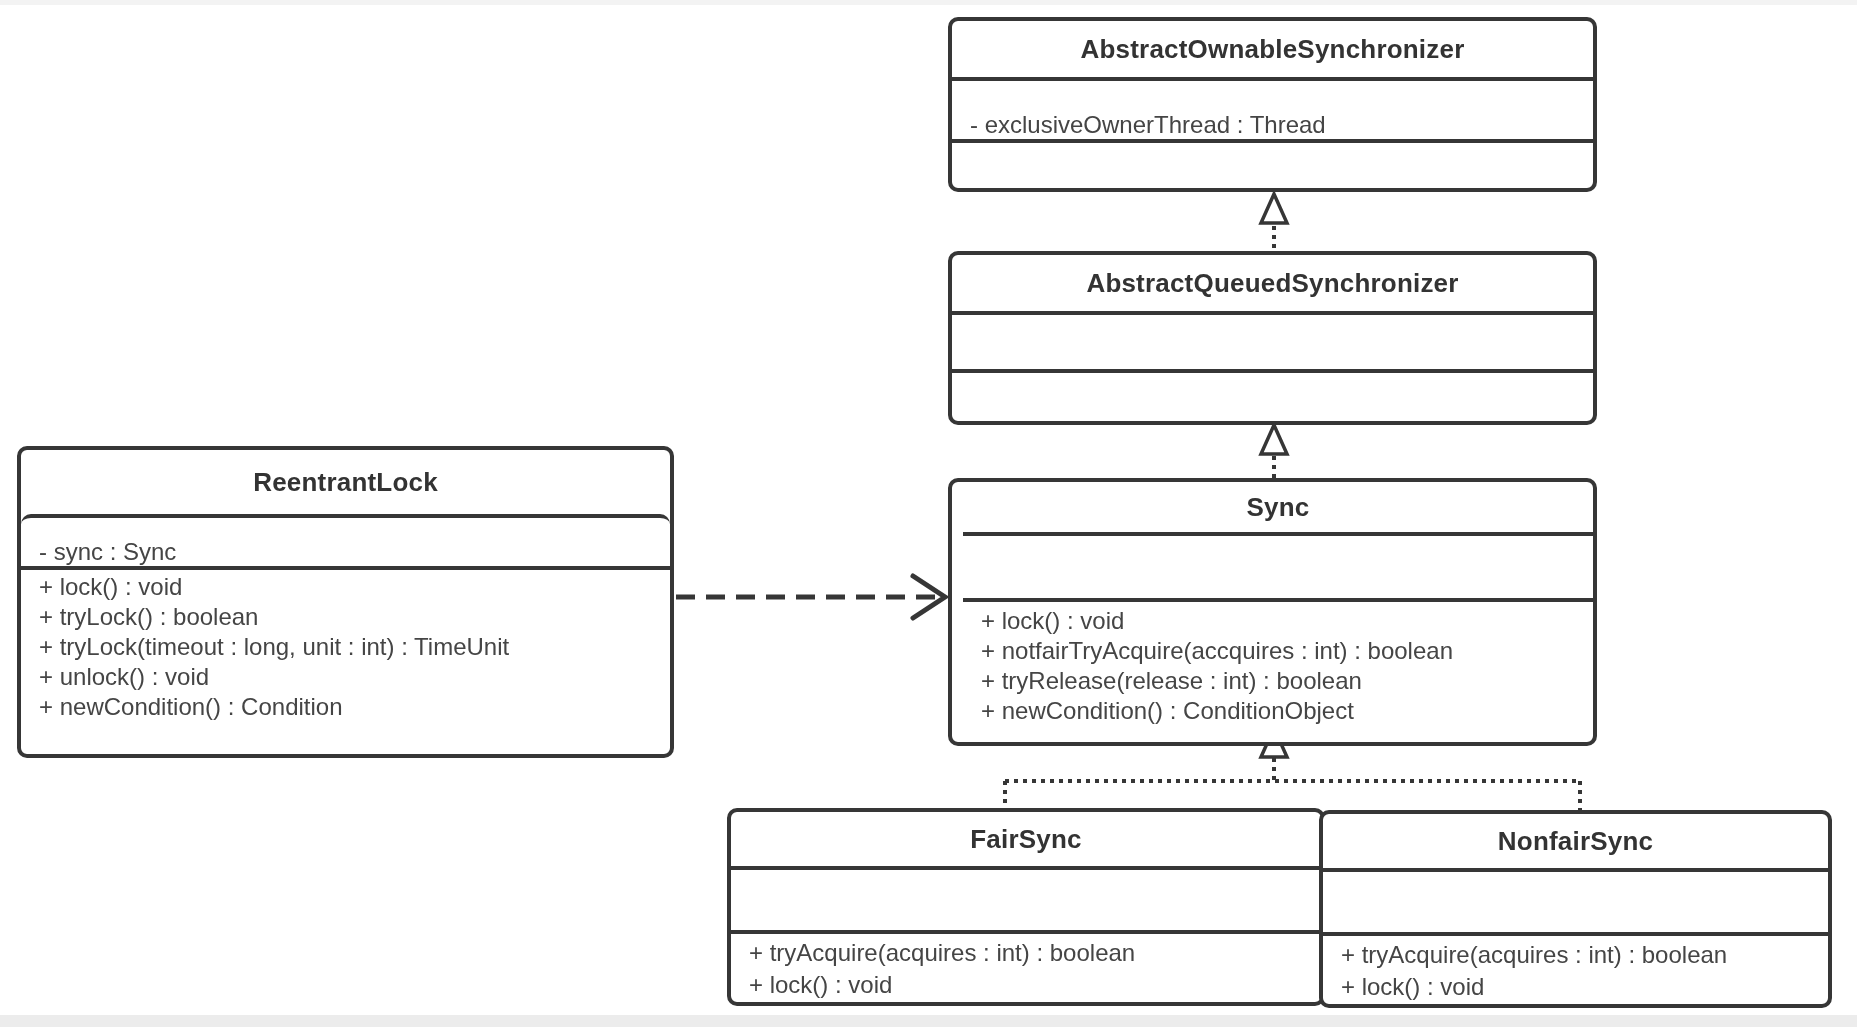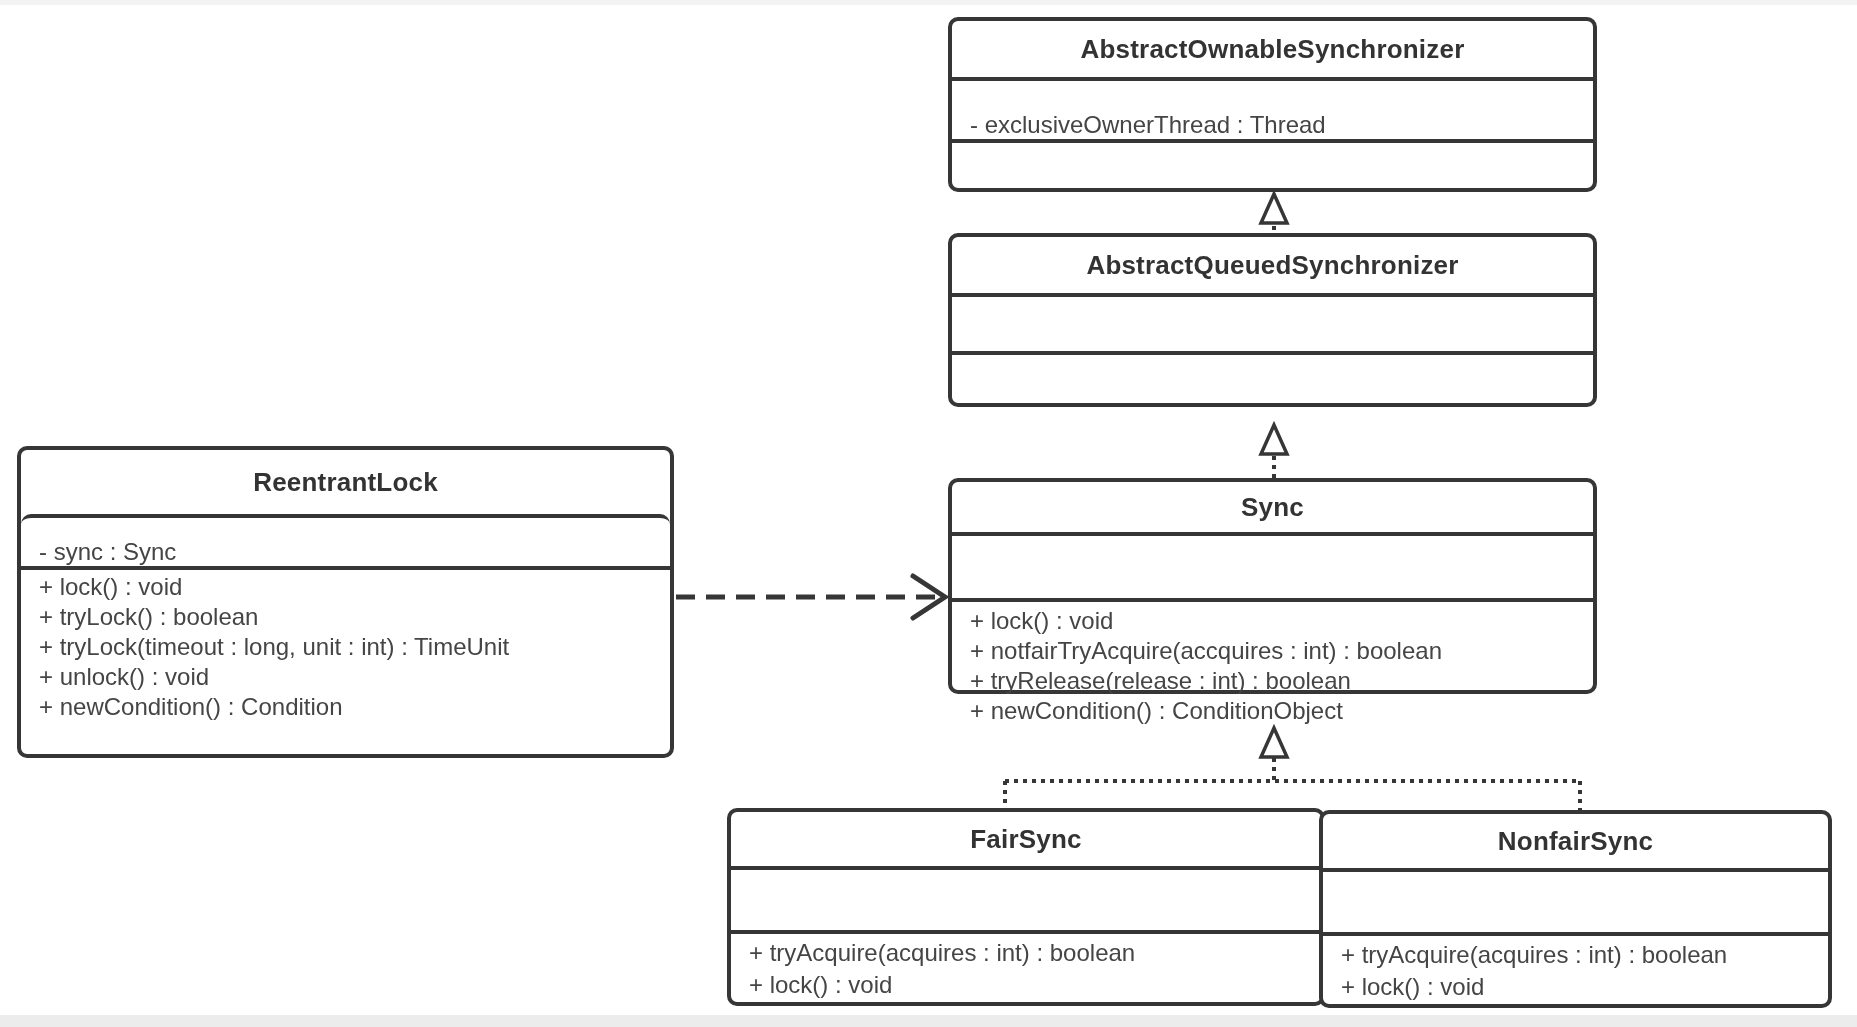--- a/index.html
+++ b/index.html
@@ -53,26 +53,26 @@
   #box-reentrantlock{left:17px;top:446px;width:657px;height:312px;}
   #box-reentrantlock .title{flex:0 0 64px;}
   #box-reentrantlock .attrs{flex:0 0 52px;border-radius:10px;}
   #box-reentrantlock .methods{flex:1;}
 
   #box-aos{left:948px;top:17px;width:649px;height:175px;}
   #box-aos .title{flex:0 0 56px;}
   #box-aos .attrs{flex:0 0 62px;}
   #box-aos .spare{flex:1;}
 
-  #box-aqs{left:948px;top:233px;width:649px;height:174px;}
+  #box-aqs{left:948px;top:251px;width:649px;height:174px;}
   #box-aqs .title{flex:0 0 56px;}
   #box-aqs .attrs{flex:0 0 58px;}
   #box-aqs .spare{flex:1;}
 
-  #box-sync{left:948px;top:478px;width:649px;height:216px;}
+  #box-sync{left:948px;top:478px;width:649px;height:268px;padding-left:11px;}
   #box-sync .title{flex:0 0 50px;}
   #box-sync .attrs{flex:0 0 66px;}
   #box-sync .methods{flex:1;padding-top:4px;}
 
   #box-fairsync{left:727px;top:808px;width:598px;height:198px;}
   #box-nonfairsync{left:1319px;top:810px;width:513px;height:198px;}
   #box-fairsync .title,#box-nonfairsync .title{flex:0 0 54px;}
   #box-fairsync .attrs,#box-nonfairsync .attrs{flex:0 0 64px;}
   #box-fairsync .methods,#box-nonfairsync .methods{flex:1;padding-top:3px;}
 

